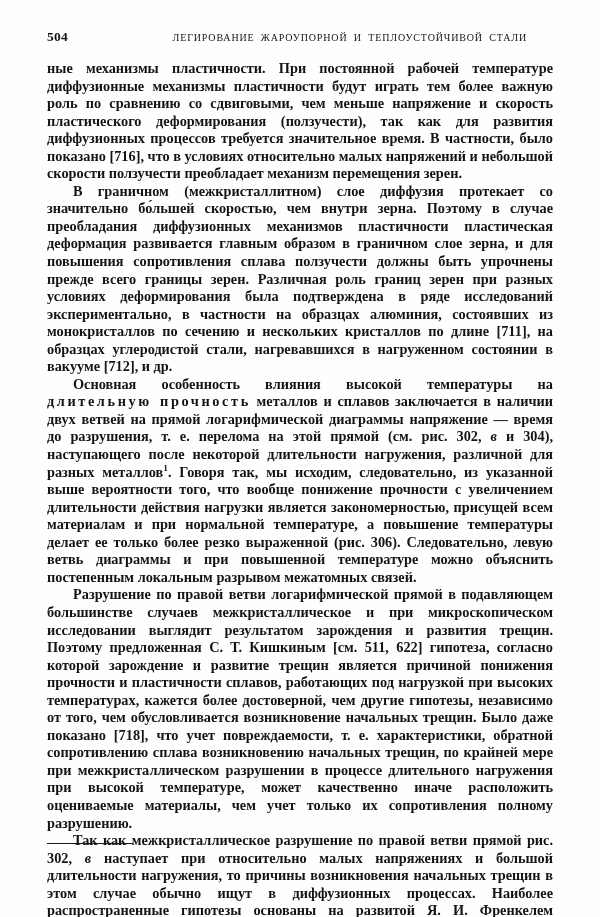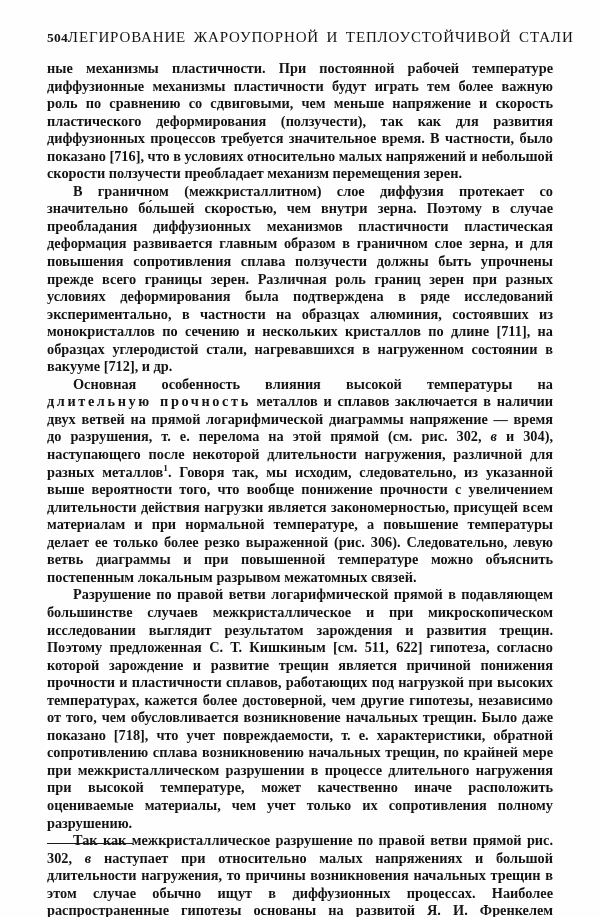--- a/index.html
+++ b/index.html
@@ -37,21 +37,21 @@
   }
   .folio {
     font-size: 13.5px;
     font-weight: bold;
     letter-spacing: 0.2px;
     white-space: nowrap;
   }
   .runhead-title {
     flex: 1;
     text-align: right;
-    font-size: 15px;
+    font-size: 10px;
     letter-spacing: 0.85px;
     word-spacing: 3px;
     white-space: nowrap;
     padding-right: 26px;
   }
 
   
   .textblock {
     position: absolute;
     left: 47px;

